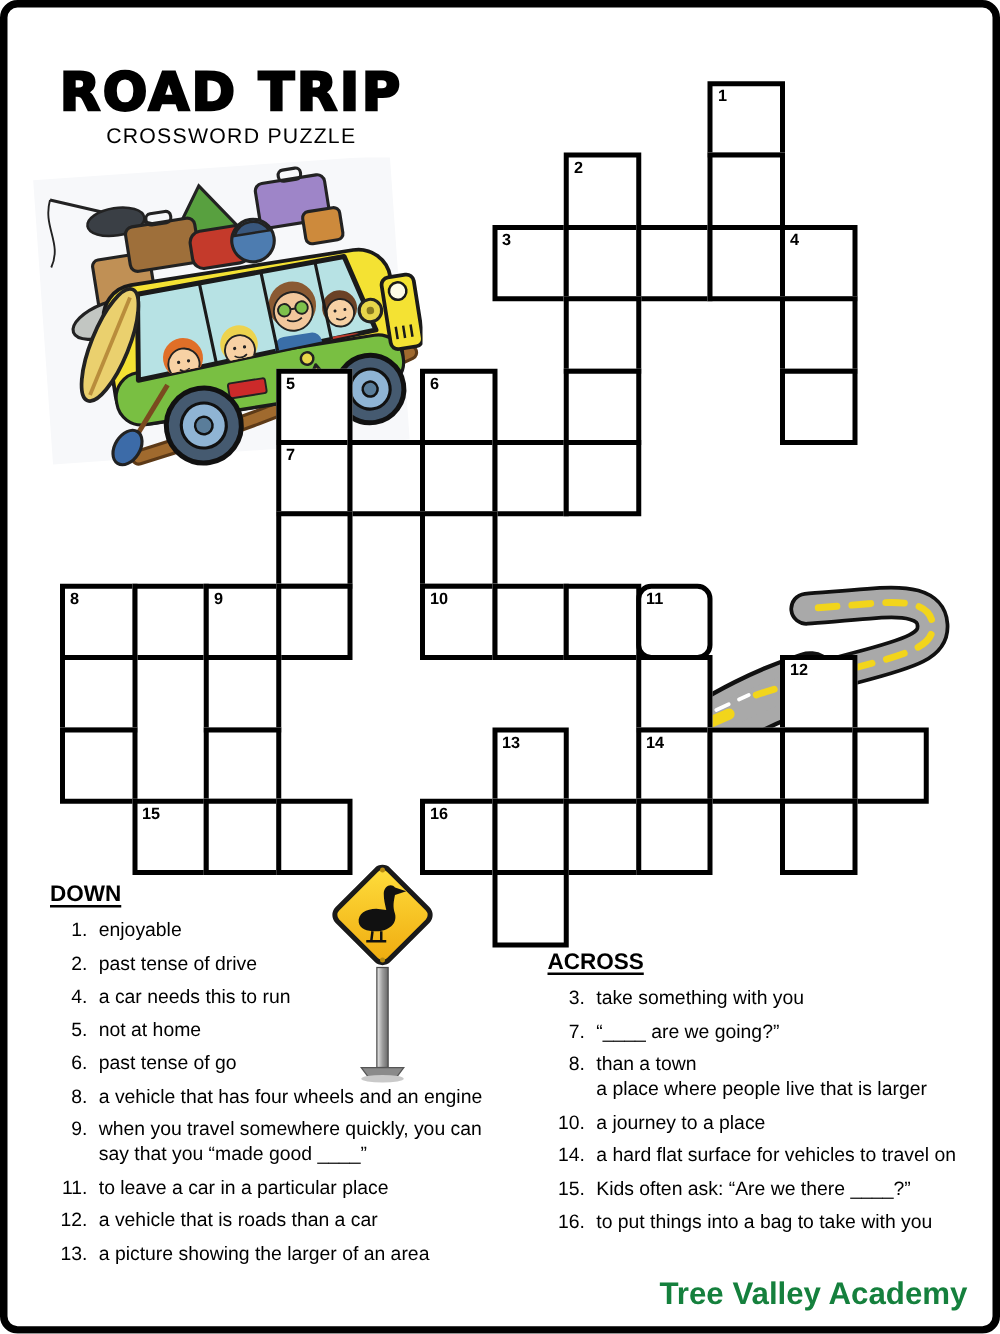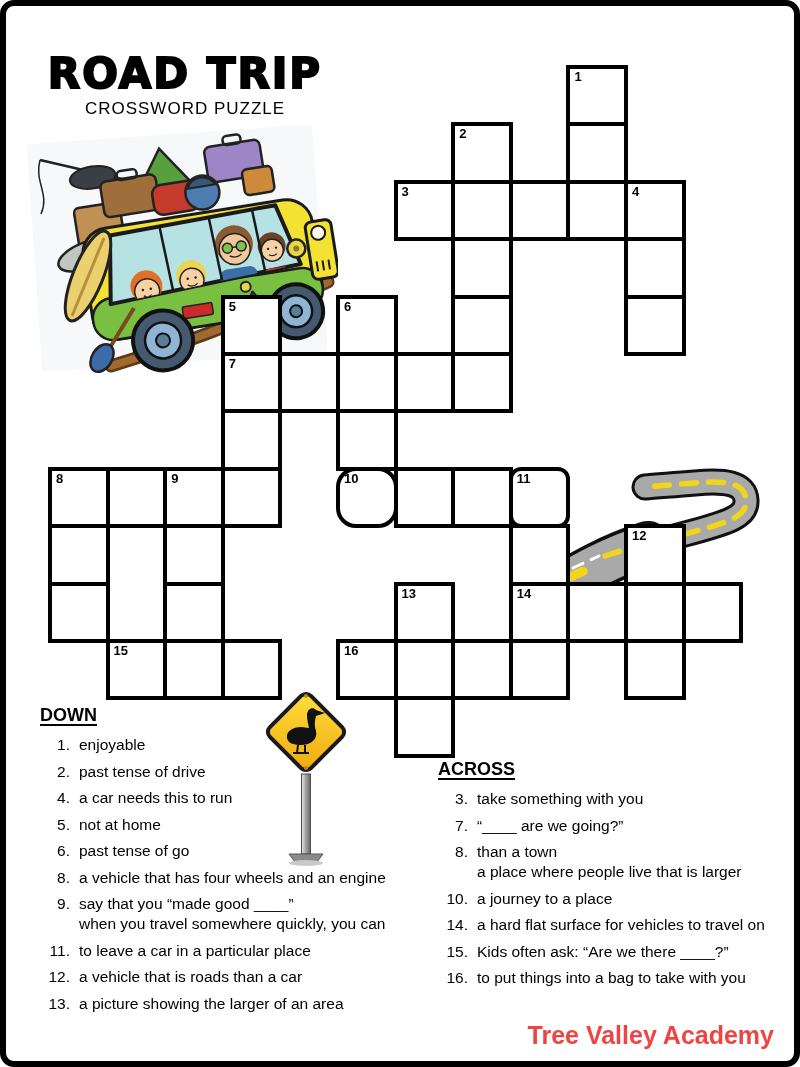--- a/index.html
+++ b/index.html
@@ -204,21 +204,21 @@
       <div class="cell" style="left: 220.8px; top: 409.4px; width: 61.6px; height: 61.4px; border-width: 4px;"></div>
       <div class="cell" style="left: 336px; top: 409.4px; width: 61.6px; height: 61.4px; border-width: 4px;"></div>
       <div class="cell" style="left: 48px; top: 466.8px; width: 61.6px; height: 61.4px; border-width: 4px;">
         <span class="cell-num">8</span>
       </div>
       <div class="cell" style="left: 105.6px; top: 466.8px; width: 61.6px; height: 61.4px; border-width: 4px;"></div>
       <div class="cell" style="left: 163.2px; top: 466.8px; width: 61.6px; height: 61.4px; border-width: 4px;">
         <span class="cell-num">9</span>
       </div>
       <div class="cell" style="left: 220.8px; top: 466.8px; width: 61.6px; height: 61.4px; border-width: 4px;"></div>
-      <div class="cell" style="left: 336px; top: 466.8px; width: 61.6px; height: 61.4px; border-width: 4px; border-radius: 20px;">
+      <div class="cell" style="left: 336px; top: 466.8px; width: 61.6px; height: 61.4px; border-width: 4px;">
         <span class="cell-num">10</span>
       </div>
       <div class="cell" style="left: 393.6px; top: 466.8px; width: 61.6px; height: 61.4px; border-width: 4px;"></div>
       <div class="cell" style="left: 451.2px; top: 466.8px; width: 61.6px; height: 61.4px; border-width: 4px;"></div>
       <div class="cell" style="left: 508.8px; top: 466.8px; width: 61.6px; height: 61.4px; border-width: 4px; border-radius: 12px;">
         <span class="cell-num">11</span>
       </div>
       <div class="cell" style="left: 48px; top: 524.2px; width: 61.6px; height: 61.4px; border-width: 4px;"></div>
       <div class="cell" style="left: 163.2px; top: 524.2px; width: 61.6px; height: 61.4px; border-width: 4px;"></div>
       <div class="cell" style="left: 508.8px; top: 524.2px; width: 61.6px; height: 61.4px; border-width: 4px;"></div>
@@ -315,22 +315,22 @@
         </div>
         <div class="clue-row">
           <span class="clue-num">8.</span>
           <span class="clue-text">
             <div>a vehicle that has four wheels and an engine</div>
           </span>
         </div>
         <div class="clue-row">
           <span class="clue-num">9.</span>
           <span class="clue-text">
+            <div>when you travel somewhere quickly, you can</div>
             <div>say that you “made good ____”</div>
-            <div>when you travel somewhere quickly, you can</div>
           </span>
         </div>
         <div class="clue-row">
           <span class="clue-num">11.</span>
           <span class="clue-text">
             <div>to leave a car in a particular place</div>
           </span>
         </div>
         <div class="clue-row">
           <span class="clue-num">12.</span>
@@ -389,14 +389,14 @@
         </div>
         <div class="clue-row">
           <span class="clue-num">16.</span>
           <span class="clue-text">
             <div>to put things into a bag to take with you</div>
           </span>
         </div>
       </div>
   </div>
 
-  <div class="brand" style="color: #ef4444;">Tree Valley Academy</div>
+  <div class="brand" style="color: #15803d;">Tree Valley Academy</div>
 </div>
 
 </body></html>

